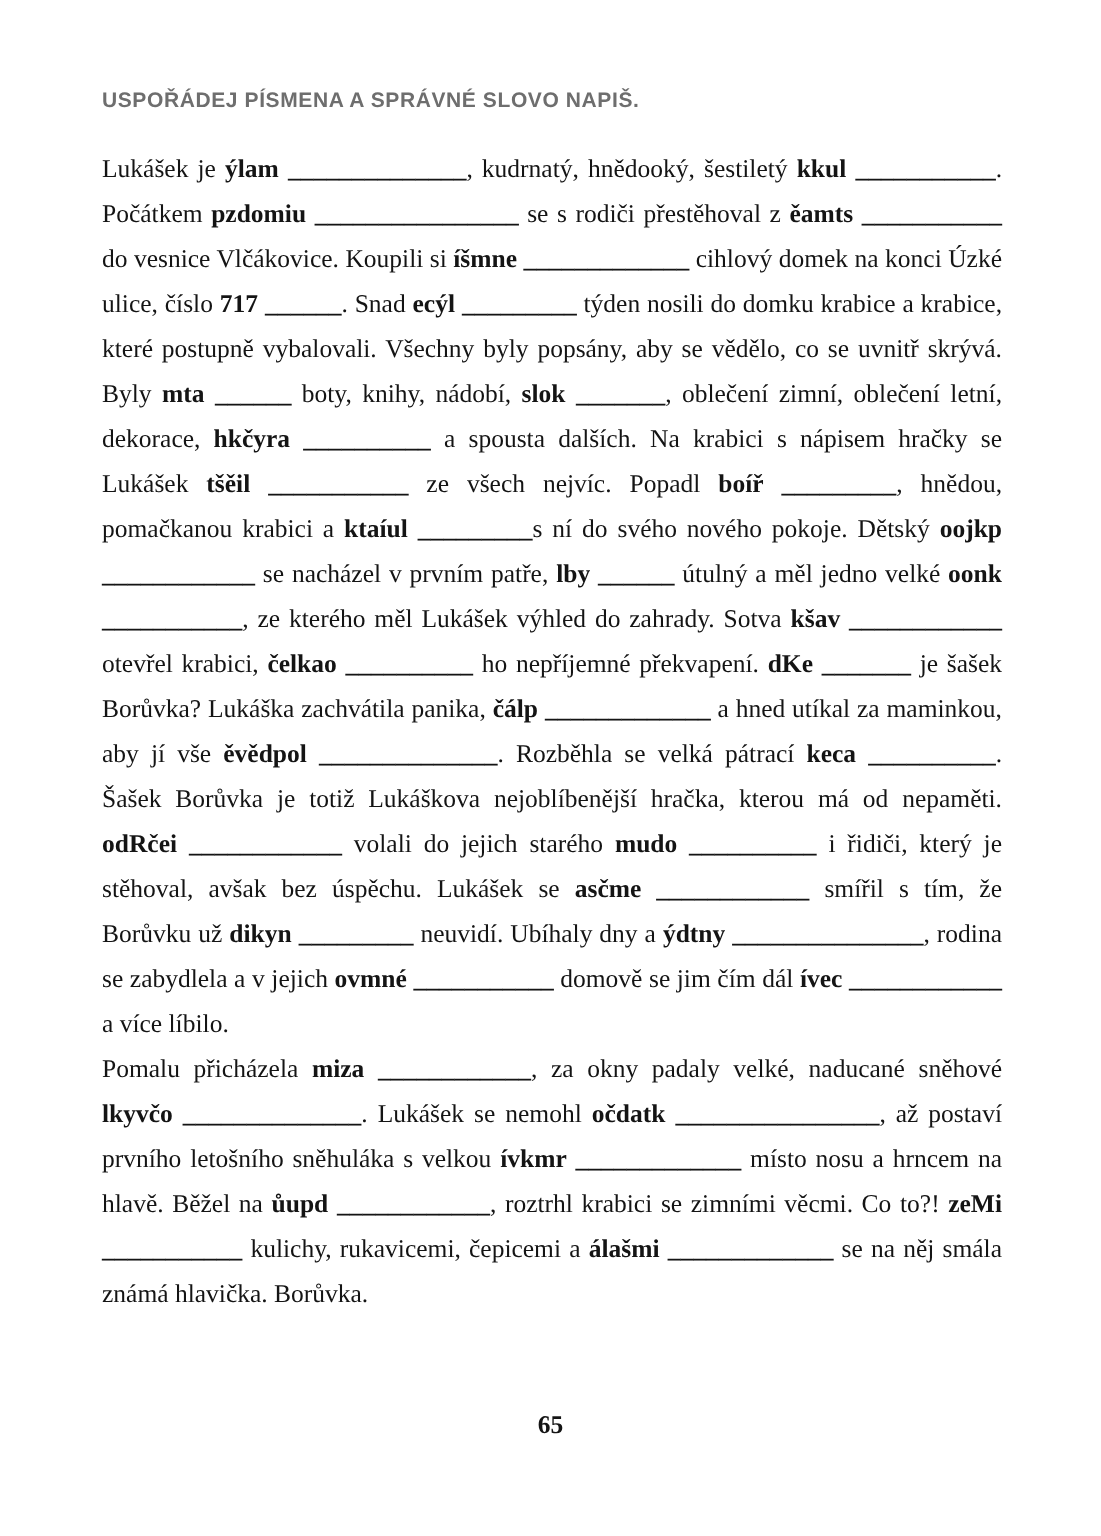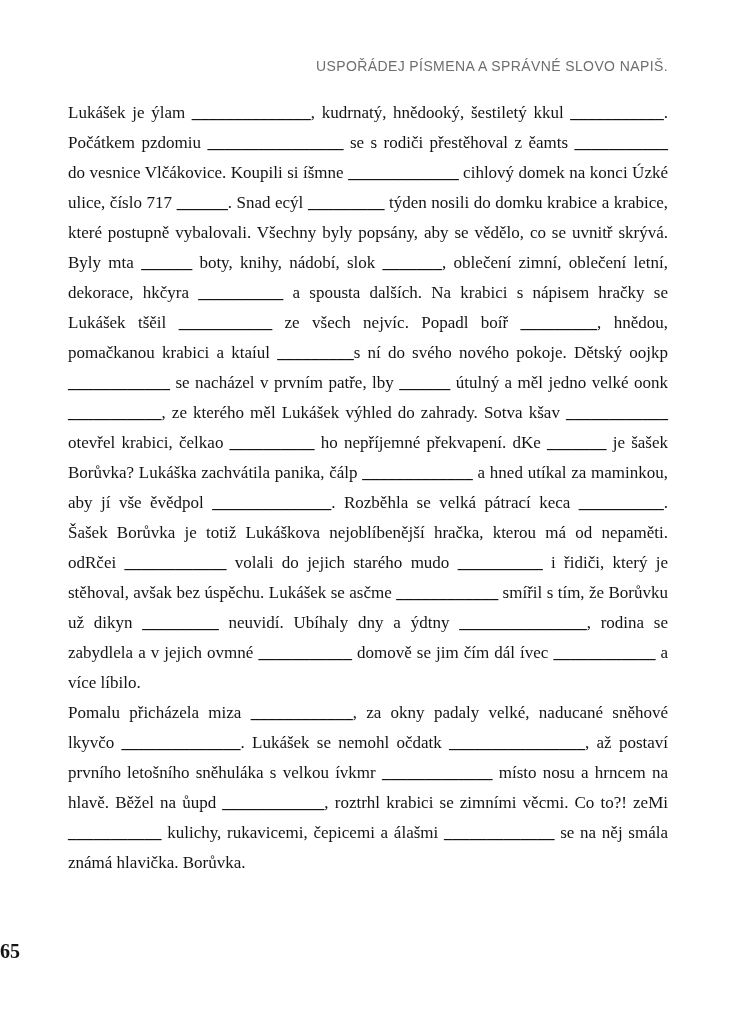--- a/index.html
+++ b/index.html
@@ -15,46 +15,45 @@
     overflow: hidden;
     font-family: "Liberation Serif", "DejaVu Serif", serif;
     color: var(--text, #141414);
   }
   .content {
     padding: 58px 66px 0 68px;
   }
   .instruction-heading {
     margin: 0 0 24px 0;
     font-family: "Liberation Sans", "DejaVu Sans", sans-serif;
-    font-weight: 400;
+    font-weight: 700;
     font-size: 14px;
     letter-spacing: 0.4px;
     color: var(--title, #6e6e6e);
-    text-align: right;
   }
   .para {
     margin: 0;
     font-size: 17px;
     line-height: 30px;
     text-align: justify;
   }
   .scramble {
-    font-weight: 400;
+    font-weight: 700;
   }
   .blank {
     white-space: nowrap;
     font-weight: 700;
   }
   .page-number {
     position: absolute;
     top: 940px;
     left: 0;
     width: 734px;
-    text-align: left;
-    font-size: 20px;
+    text-align: center;
+    font-size: 17px;
     font-weight: 700;
   }
 </style>
 </head>
 <body>
 
 <div class="sheet" style="--bg: #ffffff; --title: #6e6e6e; --text: #141414;">
   <div class="content">
     <h1 class="instruction-heading">USPOŘÁDEJ PÍSMENA A SPRÁVNÉ SLOVO NAPIŠ.</h1>
     <div>

